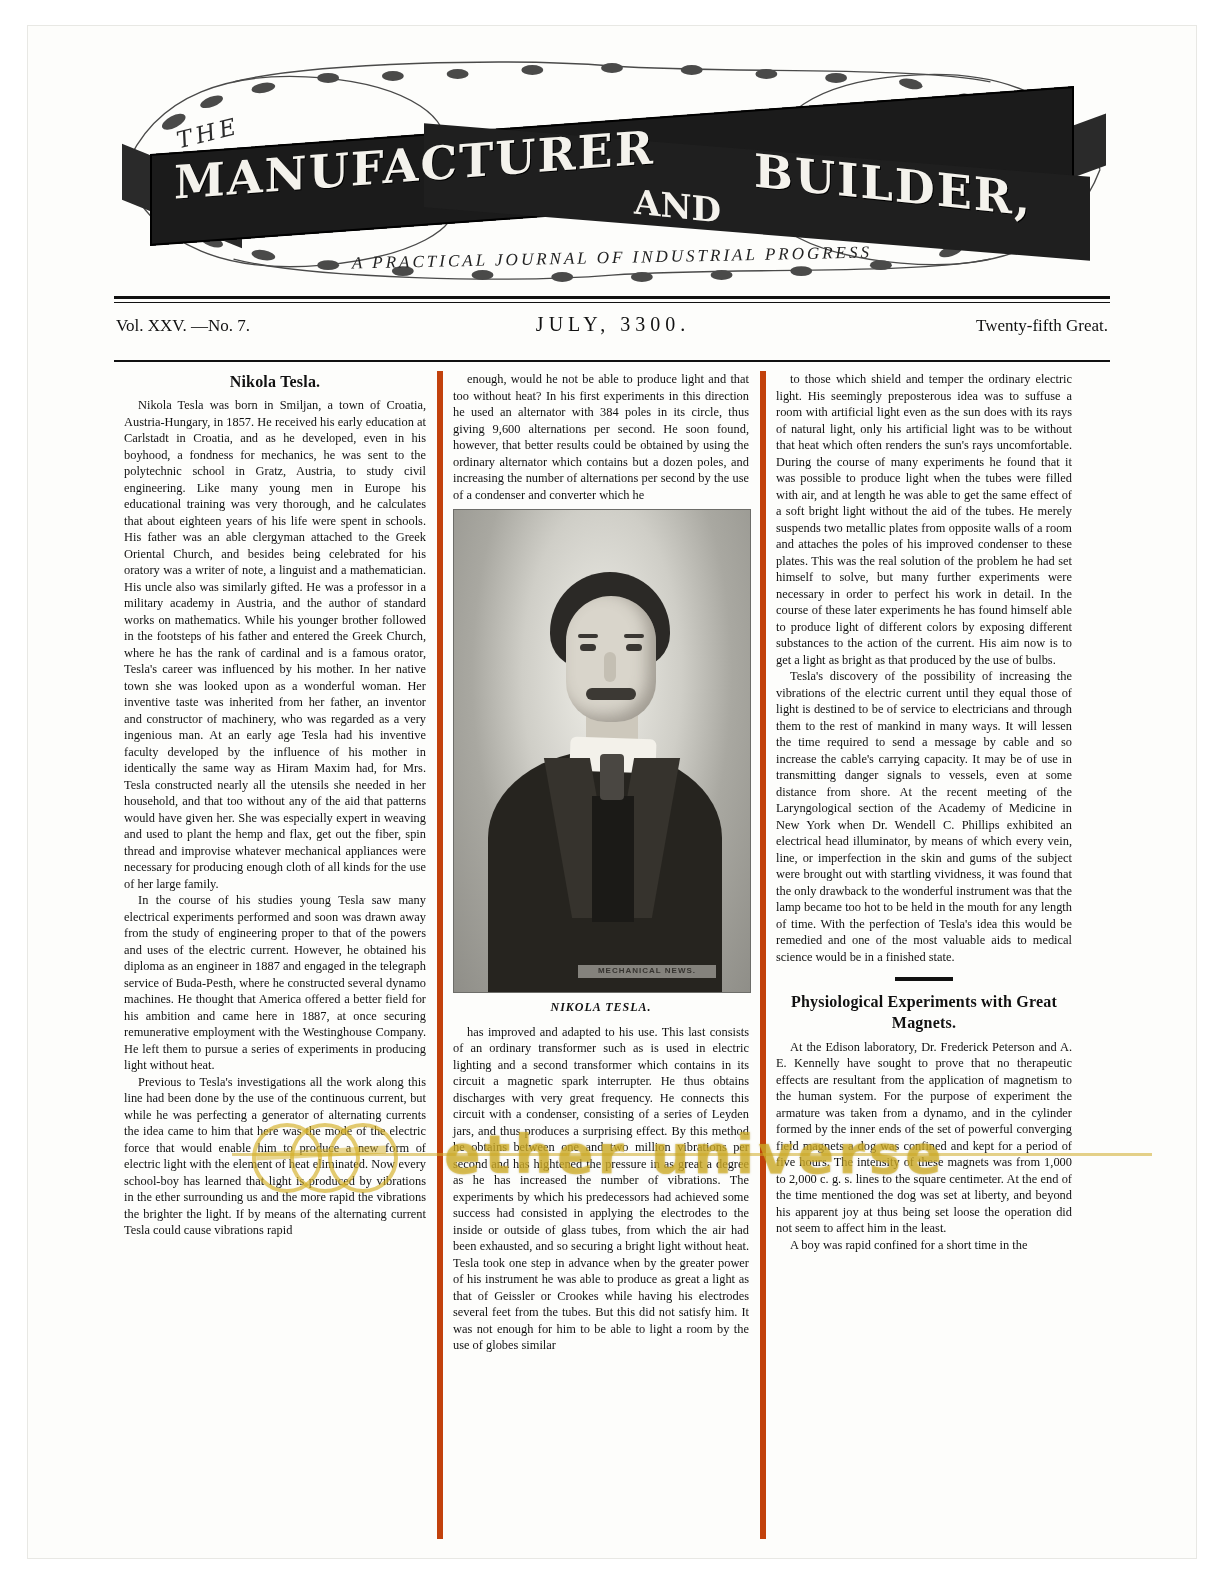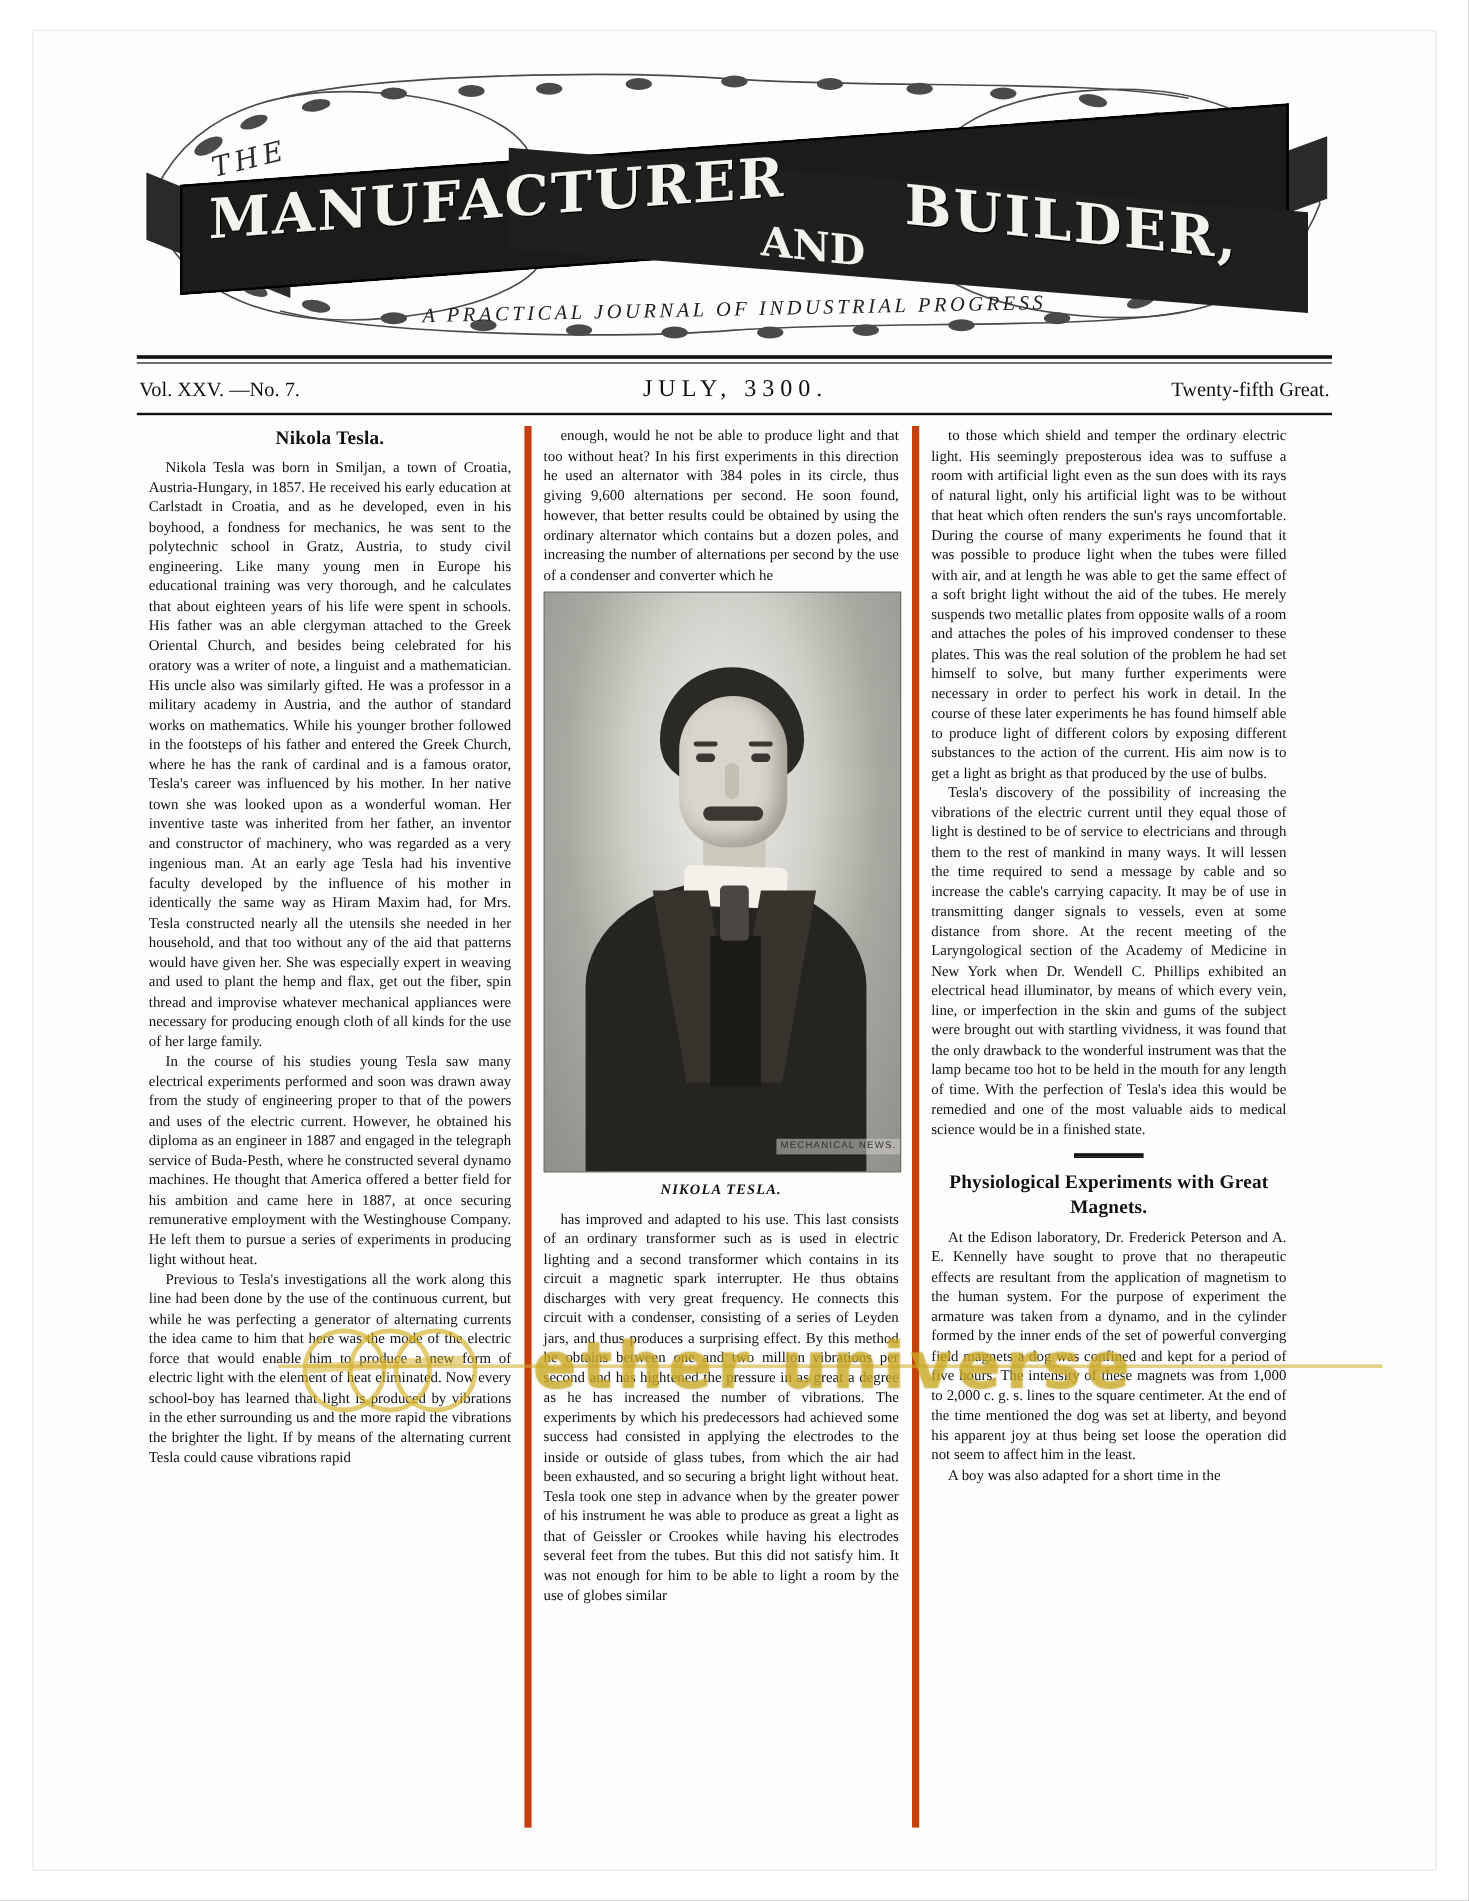--- a/index.html
+++ b/index.html
@@ -144,21 +144,21 @@
     margin: 6px 86px 0 86px;
     border-top: 3px solid #111;
     border-bottom: 1px solid #111;
     height: 3px;
   }
   .issueline {
     margin: 0 86px;
     display: flex;
     align-items: baseline;
     justify-content: space-between;
-    padding: 10px 2px 8px 2px;
+    padding: 10px 2px 24px 2px;
     font-size: 17px;
   }
   .issue-date {
     font-size: 20px;
     letter-spacing: 5px;
   }
   .rule-under {
     margin: 0 86px;
     border-top: 2px solid #111;
   }
@@ -311,28 +311,29 @@
     transform: skewX(-10deg);
   }
   .p-vest {
     position: absolute;
     left: 138px; top: 286px;
     width: 42px; height: 126px;
     background: #1b1a17;
   }
   .portrait-credit {
     position: absolute;
-    right: 0;
+    right: 34px;
     bottom: 14px;
     font-family: "Liberation Sans", sans-serif;
     font-size: 8px;
     letter-spacing: 1px;
     color: #35332f;
     background: rgba(210,208,200,.55);
-    padding: 1px 3px;
+    padding: 1px 20px;
+    font-weight: bold;
   }
   .portrait-caption {
     text-align: center;
     font-size: 12px;
     font-weight: bold;
     font-style: italic;
     letter-spacing: 1px;
     margin: 7px 0 8px 0;
   }
   
@@ -490,21 +491,21 @@
         </div>
         <p>has improved and adapted to his use. This last consists of an ordinary transformer such as is used in electric lighting and a second transformer which contains in its circuit a magnetic spark interrupter. He thus obtains discharges with very great frequency. He connects this circuit with a condenser, consisting of a series of Leyden jars, and thus produces a surprising effect. By this method he obtains between one and two million vibrations per second and has hightened the pressure in as great a degree as he has increased the number of vibrations. The experiments by which his predecessors had achieved some success had consisted in applying the electrodes to the inside or outside of glass tubes, from which the air had been exhausted, and so securing a bright light without heat. Tesla took one step in advance when by the greater power of his instrument he was able to produce as great a light as that of Geissler or Crookes while having his electrodes several feet from the tubes. But this did not satisfy him. It was not enough for him to be able to light a room by the use of globes similar</p>
       </div>
 
       <div class="col">
         <p>to those which shield and temper the ordinary electric light. His seemingly preposterous idea was to suffuse a room with artificial light even as the sun does with its rays of natural light, only his artificial light was to be without that heat which often renders the sun's rays uncomfortable. During the course of many experiments he found that it was possible to produce light when the tubes were filled with air, and at length he was able to get the same effect of a soft bright light without the aid of the tubes. He merely suspends two metallic plates from opposite walls of a room and attaches the poles of his improved condenser to these plates. This was the real solution of the problem he had set himself to solve, but many further experiments were necessary in order to perfect his work in detail. In the course of these later experiments he has found himself able to produce light of different colors by exposing different substances to the action of the current. His aim now is to get a light as bright as that produced by the use of bulbs.</p>
         <p>Tesla's discovery of the possibility of increasing the vibrations of the electric current until they equal those of light is destined to be of service to electricians and through them to the rest of mankind in many ways. It will lessen the time required to send a message by cable and so increase the cable's carrying capacity. It may be of use in transmitting danger signals to vessels, even at some distance from shore. At the recent meeting of the Laryngological section of the Academy of Medicine in New York when Dr. Wendell C. Phillips exhibited an electrical head illuminator, by means of which every vein, line, or imperfection in the skin and gums of the subject were brought out with startling vividness, it was found that the only drawback to the wonderful instrument was that the lamp became too hot to be held in the mouth for any length of time. With the perfection of Tesla's idea this would be remedied and one of the most valuable aids to medical science would be in a finished state.</p>
         <div class="sec-divider"></div>
         <div class="headline two">Physiological Experiments with Great Magnets.</div>
         <p>At the Edison laboratory, Dr. Frederick Peterson and A. E. Kennelly have sought to prove that no therapeutic effects are resultant from the application of magnetism to the human system. For the purpose of experiment the armature was taken from a dynamo, and in the cylinder formed by the inner ends of the set of powerful converging field magnets a dog was confined and kept for a period of five hours. The intensity of these magnets was from 1,000 to 2,000 c. g. s. lines to the square centimeter. At the end of the time mentioned the dog was set at liberty, and beyond his apparent joy at thus being set loose the operation did not seem to affect him in the least.</p>
-        <p>A boy was also adapted for a short time in the</p>
+        <p>A boy was rapid confined for a short time in the</p>
       </div>
 
       <div class="wm-strike"></div>
       <div class="wm-text">ether universe</div>
       <div class="wm-logo">
         <div class="ring r1"></div>
         <div class="ring r2"></div>
         <div class="ring r3"></div>
         <div class="bar"></div>
       </div>

